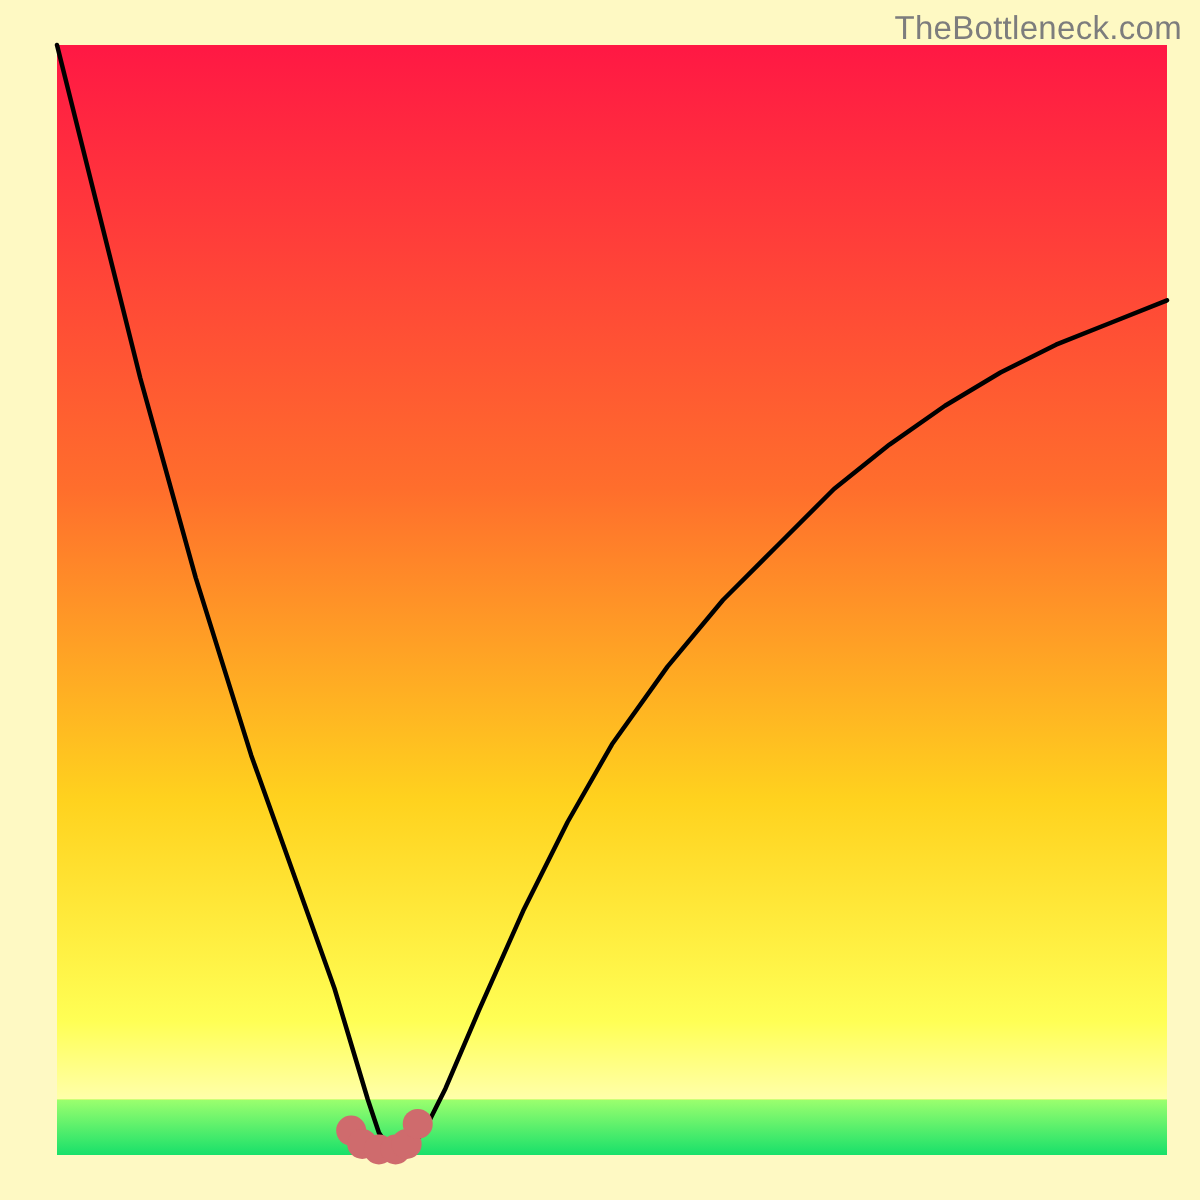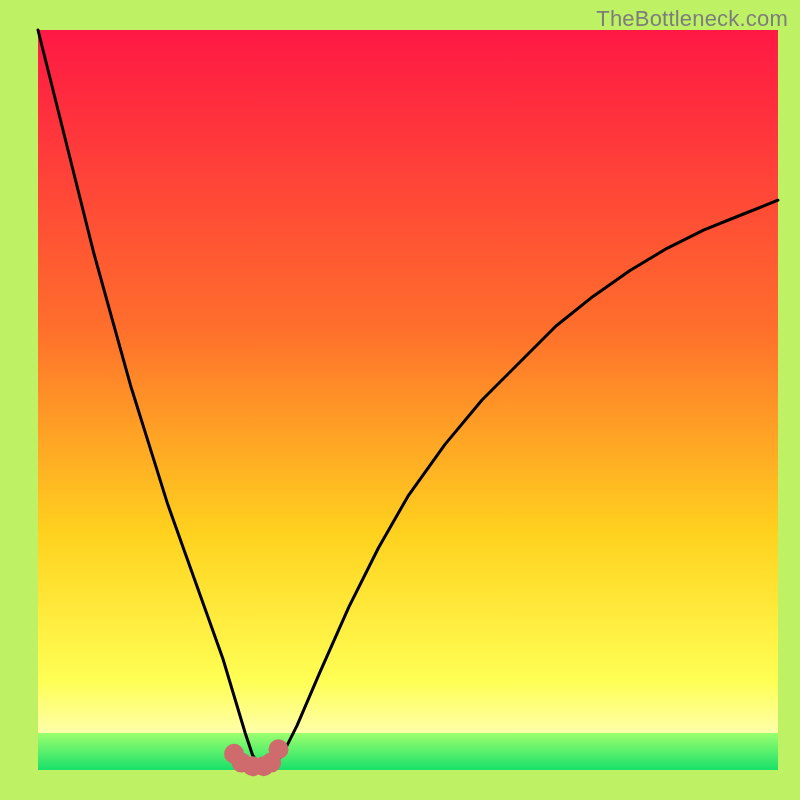--- a/index.html
+++ b/index.html
@@ -8,21 +8,21 @@
     width: 800px;
     height: 800px;
     overflow: hidden;
     background: #000;
     font-family: Arial, Helvetica, sans-serif;
   }
   .stage {
     position: relative;
     width: 800px;
     height: 800px;
-    background: #bef264;
+    background: #fef9c3;
   }
   .plot-area {
     position: absolute;
     box-sizing: border-box;
   }
   .gradient {
     position: absolute;
     inset: 0;
   }
   .green-band {

